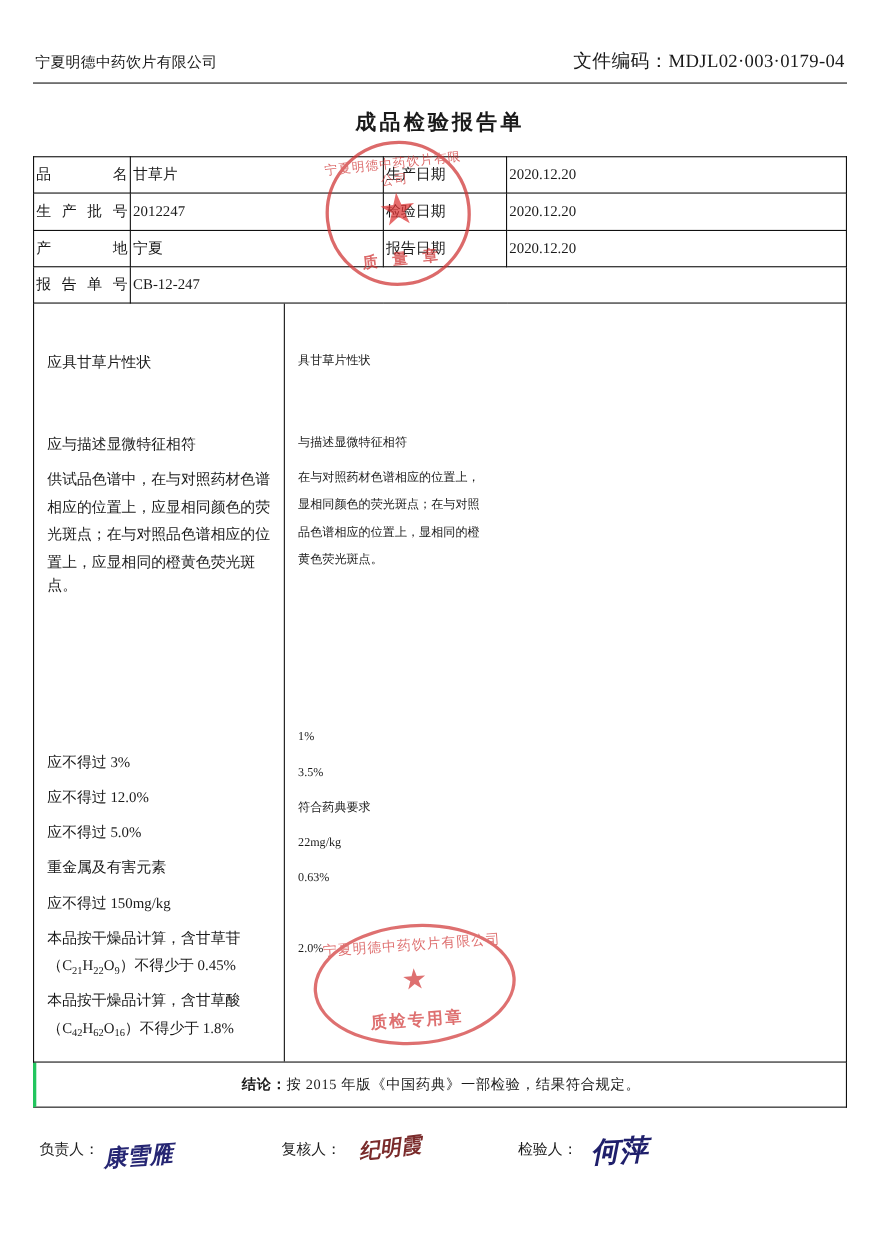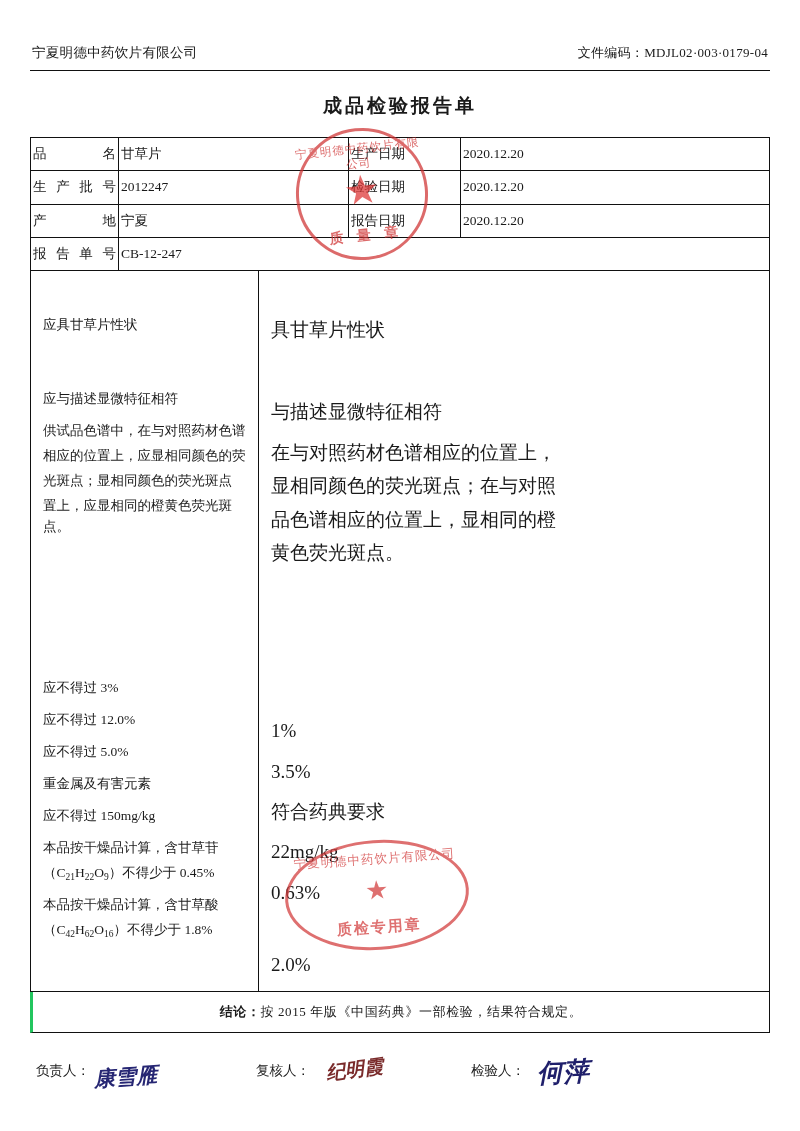--- a/index.html
+++ b/index.html
@@ -25,21 +25,21 @@
   
   .doc-header {
     display: flex;
     justify-content: space-between;
     align-items: baseline;
     font-size: 13.5px;
     letter-spacing: 0.3px;
     padding: 0 2px 8px 2px;
   }
   .doc-header .company { font-size: 13.5px; }
-  .doc-header .code { font-size: 13px; margin-left: 40px; }
+  .doc-header .code { font-size: 17px; margin-left: 40px; }
   .header-rule {
     border-bottom: 1.6px solid #111;
     margin: 0 0 0 0;
   }
   .doc-title {
     text-align: center;
     font-size: 19px;
     font-weight: bold;
     letter-spacing: 3px;
     margin: 22px 0 18px 0;
@@ -104,21 +104,21 @@
     width: 228px;
     box-sizing: border-box;
     border-right: 1px solid #111;
     padding: 10px 10px 0 12px;
     font-size: 13.5px;
   }
   .col-res {
     flex: 1;
     box-sizing: border-box;
     padding: 10px 10px 0 12px;
-    font-size: 19px;
+    font-size: 11px;
   }
   .ln {
     line-height: 1.55;
     min-height: 21px;
     margin: 0 0 11px 0;
   }
   .ln.tight { margin-bottom: 4px; }
   .ln.blank { margin: 0; }
   .spacer-lg { height: 60px; }
   .spacer-md { height: 34px; }
@@ -287,21 +287,21 @@
 
 
     <div class="col-std">
       <div class="spacer-md"></div>
       <div class="ln">应具甘草片性状</div>
       <div class="spacer-xs"></div>
       <div class="ln blank" style="height:21px;margin-bottom:11px"></div>
       <div class="ln">应与描述显微特征相符</div>
       <div class="ln tight">供试品色谱中，在与对照药材色谱</div>
       <div class="ln tight">相应的位置上，应显相同颜色的荧</div>
-      <div class="ln tight">光斑点；显相同颜色的荧光斑点</div>
+      <div class="ln tight">光斑点；在与对照品色谱相应的位</div>
       <div class="ln tight">置上，应显相同的橙黄色荧光斑点。</div>
       <div class="spacer-lg"></div>
       <div class="spacer-md"></div>
       <div class="spacer-xs"></div>
       <div class="ln">&nbsp;</div>
       <div class="ln">应不得过 3%</div>
       <div class="ln">应不得过 12.0%</div>
       <div class="ln">应不得过 5.0%</div>
       <div class="ln">重金属及有害元素</div>
       <div class="ln">应不得过 150mg/kg</div>

